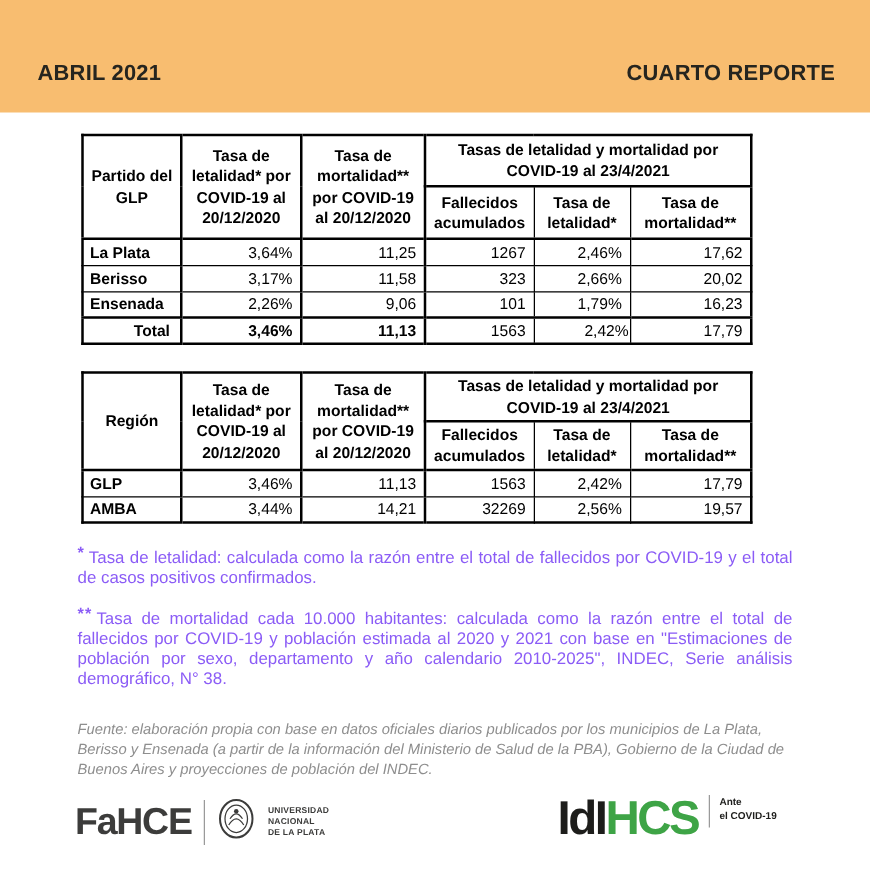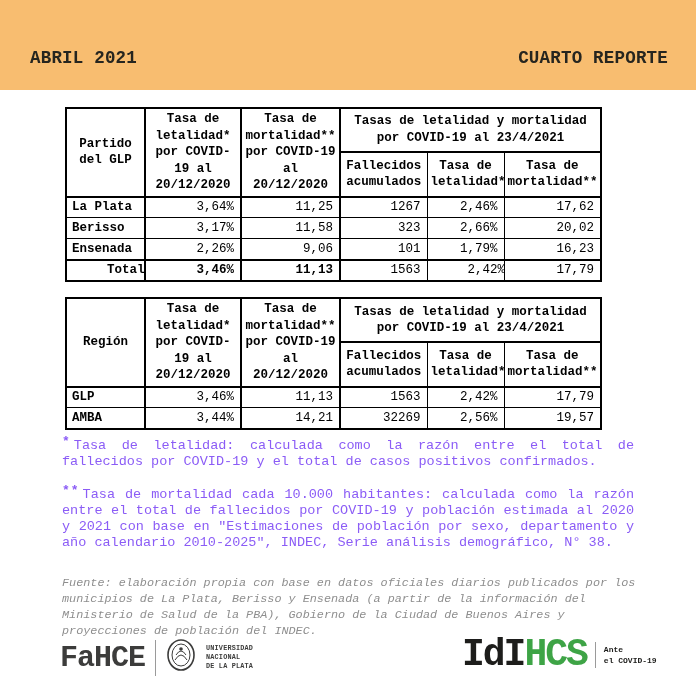--- a/index.html
+++ b/index.html
@@ -1,17 +1,17 @@
 <!DOCTYPE html>
 <html><head>
 <meta charset="utf-8">
 <style>
   html,body{margin:0;padding:0;}
   body{font-family:"Liberation Sans",sans-serif;background:#ffffff;}
-  .page{position:relative;width:696px;height:696px;background:#ffffff;overflow:hidden;font-family:Liberation Mono, monospace;}
+  .page{position:relative;width:696px;height:696px;background:#ffffff;overflow:hidden;}
 
   
   .band{position:absolute;left:0;top:0;width:696px;height:90px;background:#F8BD70;}
   .band .left{position:absolute;left:30px;top:48px;font-size:17.5px;font-weight:bold;color:#26251f;letter-spacing:.2px;}
   .band .right{position:absolute;right:28px;top:48px;font-size:17.5px;font-weight:bold;color:#26251f;letter-spacing:.2px;}
 
   
   table.rep{border-collapse:collapse;table-layout:fixed;width:535px;position:absolute;left:65px;background:#fff;}
   #t1{top:107px;}
   #t2{top:297px;}
@@ -37,21 +37,21 @@
   .mark{font-weight:bold;position:relative;top:-4px;font-size:13px;letter-spacing:1px;padding-right:3px;}
 
   
   .source{position:absolute;left:62px;top:563px;width:578px;color:#8e8e8e;font-size:11.8px;line-height:16px;font-style:italic;}
 
   
   .fahce{position:absolute;left:60px;top:638px;display:flex;align-items:center;gap:10px;}
   .fahce .word{font-size:30px;font-weight:bold;color:#3c3c3b;letter-spacing:-1px;}
   .vrule{width:1px;height:36px;background:#9a9a9a;}
   .sealtxt{font-size:6.8px;font-weight:bold;color:#3c3c3b;line-height:1.35;letter-spacing:.2px;}
-  .idihcs{position:absolute;left:446px;top:636px;display:flex;align-items:center;gap:8px;margin-left:16px;}
+  .idihcs{position:absolute;left:446px;top:636px;display:flex;gap:8px;}
   .idihcs .word{font-size:38px;font-weight:bold;letter-spacing:-2px;line-height:1;}
   .idihcs .black{color:#1d1d1b;}
   .idihcs .green{color:#3EA446;}
   .vrule2{width:1px;height:26px;background:#9a9a9a;}
   .antetxt{font-size:8px;font-weight:bold;color:#1d1d1b;line-height:1.4;}
 </style>
 </head>
 <body>
 
 <div class="page">

